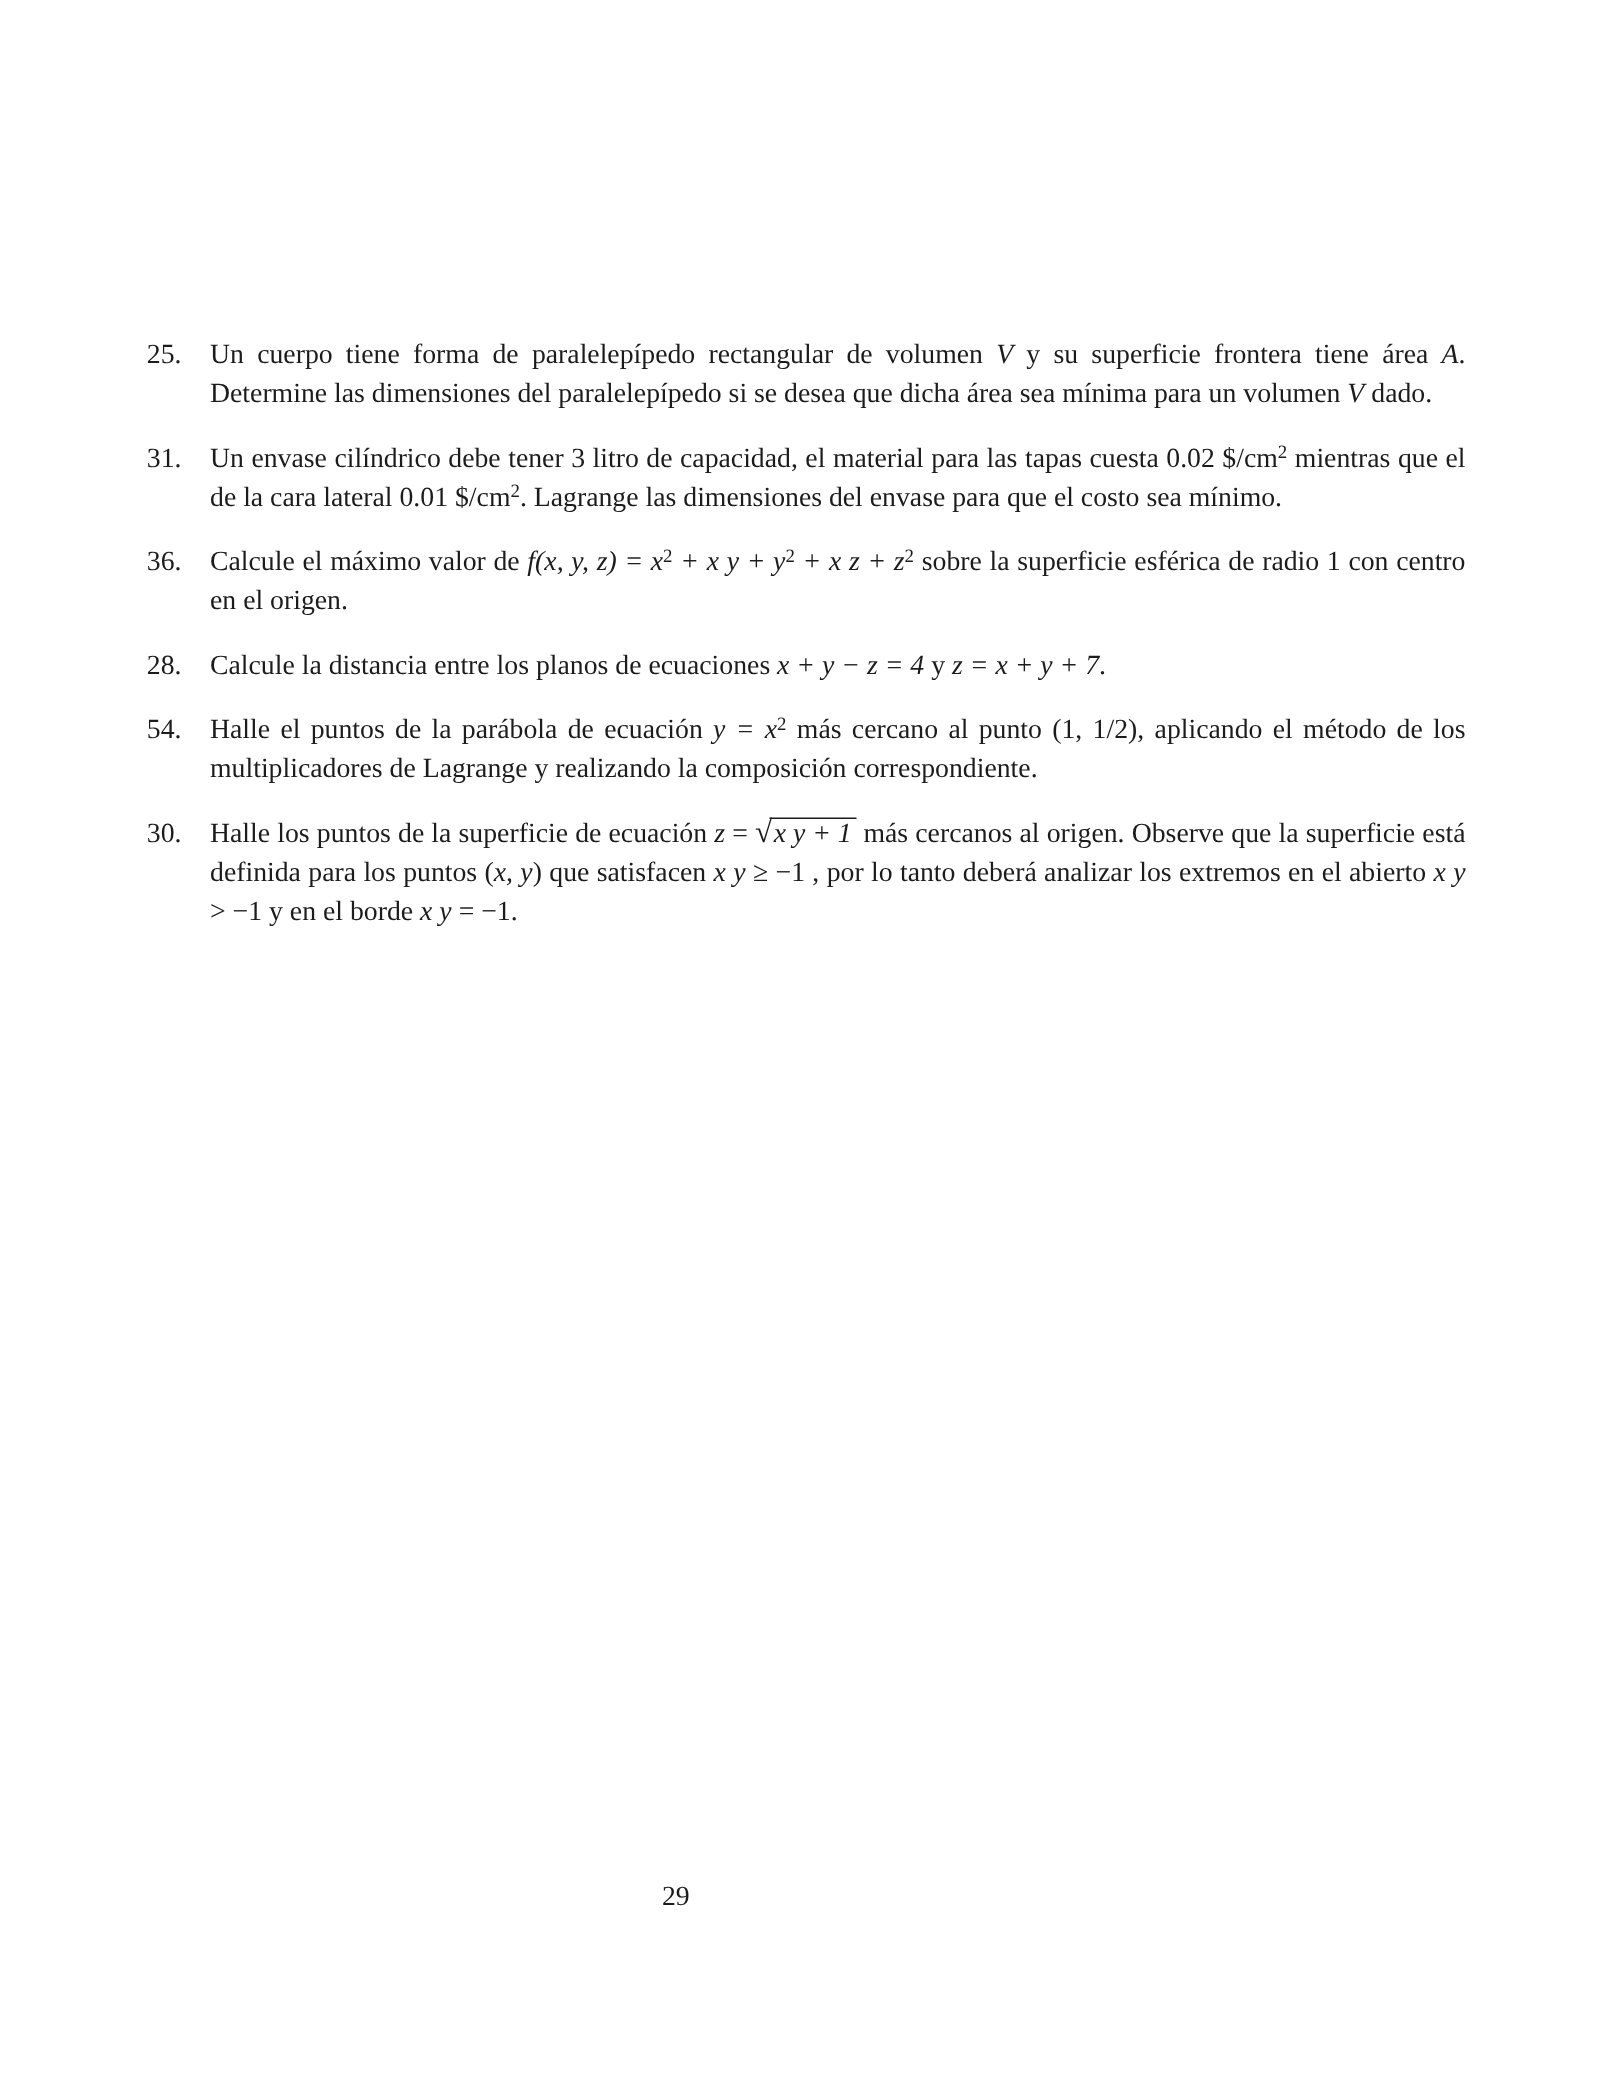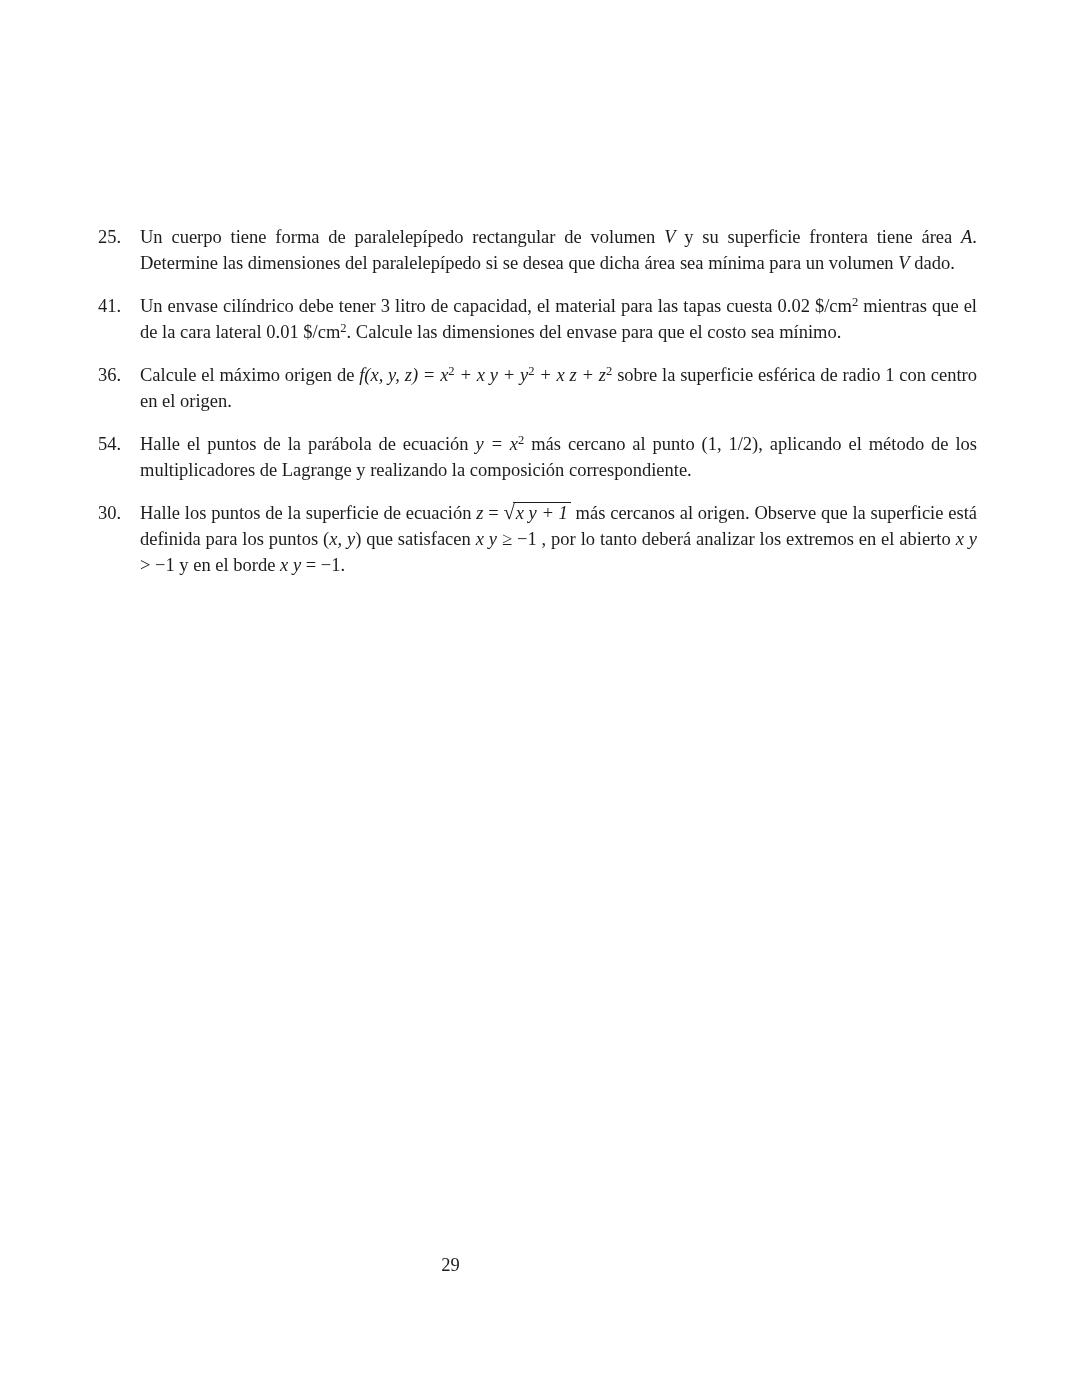--- a/index.html
+++ b/index.html
@@ -73,29 +73,33 @@
 
 <div class="page">
 
   <ol class="problem-list">
   <li class="problem">
     <span class="problem-number">25.</span>
     <span class="problem-body"><span>Un cuerpo tiene forma de paralelepípedo rectangular de volumen </span><span class="seg-i">V</span><span> y su superficie frontera tiene área </span><span class="seg-i">A</span><span>. Determine las dimensiones del paralelepípedo si se desea que dicha área sea mínima para un volumen </span><span class="seg-i">V</span><span> dado.</span></span>
   </li>
 
   <li class="problem">
-    <span class="problem-number">41.</span>
-    <span class="problem-body"><span>Un envase cilíndrico debe tener 3 litro de capacidad, el material para las tapas cuesta 0.02 $/cm</span><span class="seg-sup">2</span><span> mientras que el de la cara lateral 0.01 $/cm</span><span class="seg-sup">2</span><span>. Calcule las dimensiones del envase para que el costo sea mínimo.</span></span>
+    <span class="problem-number">31.</span>
+    <span class="problem-body"><span>Un envase cilíndrico debe tener 3 litro de capacidad, el material para las tapas cuesta 0.02 $/cm</span><span class="seg-sup">2</span><span> mientras que el de la cara lateral 0.01 $/cm</span><span class="seg-sup">2</span><span>. Lagrange las dimensiones del envase para que el costo sea mínimo.</span></span>
   </li>
 
   <li class="problem">
     <span class="problem-number">36.</span>
-    <span class="problem-body"><span>Calcule el máximo origen de </span><span class="seg-i">f(x, y, z) = x</span><span class="seg-sup">2</span><span class="seg-i"> + x y + y</span><span class="seg-sup">2</span><span class="seg-i"> + x z + z</span><span class="seg-sup">2</span><span> sobre la superficie esférica de radio 1 con centro en el origen.</span></span>
+    <span class="problem-body"><span>Calcule el máximo valor de </span><span class="seg-i">f(x, y, z) = x</span><span class="seg-sup">2</span><span class="seg-i"> + x y + y</span><span class="seg-sup">2</span><span class="seg-i"> + x z + z</span><span class="seg-sup">2</span><span> sobre la superficie esférica de radio 1 con centro en el origen.</span></span>
   </li>
 
+  <li class="problem">
+    <span class="problem-number">28.</span>
+    <span class="problem-body"><span>Calcule la distancia entre los planos de ecuaciones </span><span class="seg-i">x + y − z = 4</span><span> y </span><span class="seg-i">z = x + y + 7</span><span>.</span></span>
+  </li>
 
   <li class="problem">
     <span class="problem-number">54.</span>
     <span class="problem-body"><span>Halle el puntos de la parábola de ecuación </span><span class="seg-i">y = x</span><span class="seg-sup">2</span><span> más cercano al punto (1, 1/2), aplicando el método de los multiplicadores de Lagrange y realizando la composición correspondiente.</span></span>
   </li>
 
   <li class="problem">
     <span class="problem-number">30.</span>
     <span class="problem-body"><span>Halle los puntos de la superficie de ecuación </span><span class="seg-i">z</span><span> = </span><span class="seg-rad">√</span><span class="seg-i seg-ol">x y + 1</span><span> más cercanos al origen. Observe que la superficie está definida para los puntos (</span><span class="seg-i">x, y</span><span>) que satisfacen </span><span class="seg-i">x y</span><span> ≥ −1 , por lo tanto deberá analizar los extremos en el abierto </span><span class="seg-i">x y</span><span> &gt; −1 y en el borde </span><span class="seg-i">x y</span><span> = −1.</span></span>
   </li>

